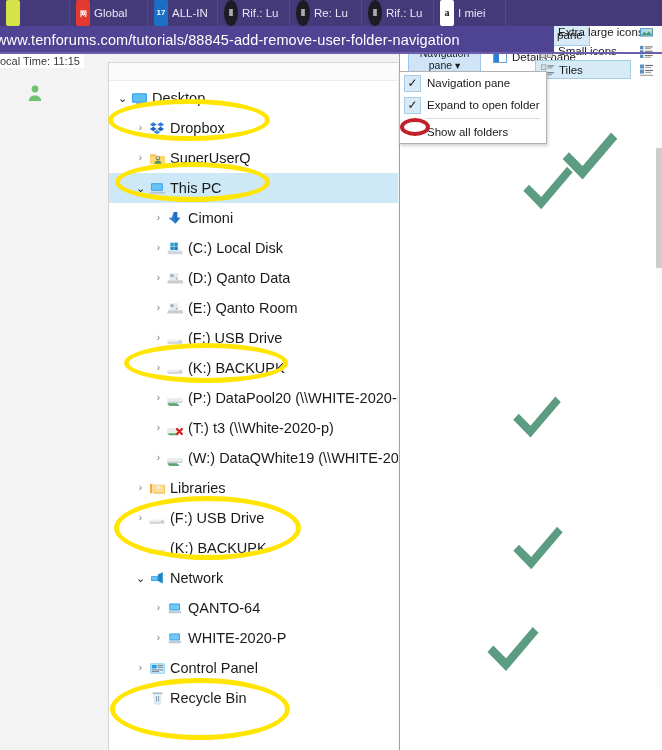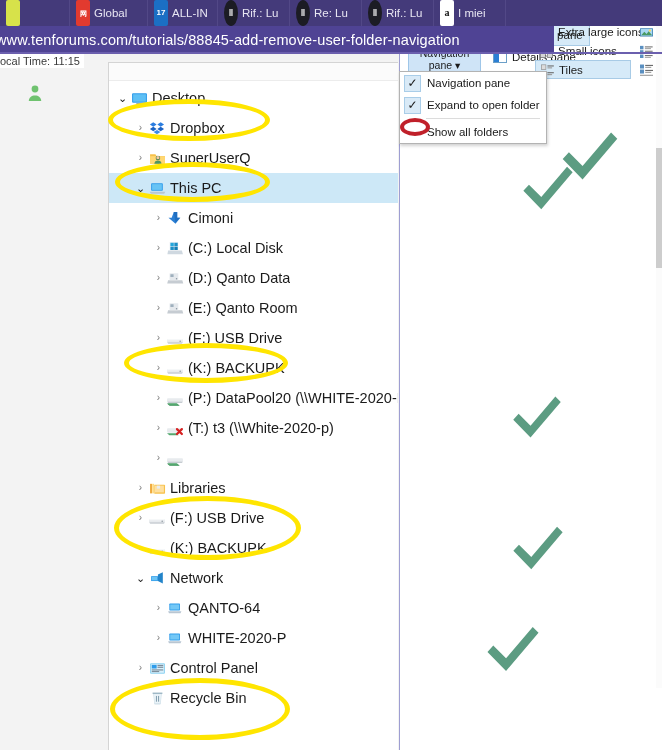--- a/index.html
+++ b/index.html
@@ -310,20 +310,21 @@
         <div class="titem d2">
           <span class="chev">›</span>
           <span class="ticon">
             <svg width="17" height="17" viewBox="0 0 16 16">
               <path d="M1.2 7.8h12.6c.8 0 1.2.5 1.2 1.3v1.6c0 .8-.5 1.3-1.2 1.3H1.2C.5 12 0 11.5 0 10.7V9.1c0-.8.5-1.3 1.2-1.3z" fill="#e8ebee"></path>
               <path d="M1.6 12h12c.6 0 1-.4 1-.9H.6c0 .5.4.9 1 .9z" fill="#b9c0c6"></path>
               <path d="M0 12.6h9.4l2.6 2.2H2.4z" fill="#3e8f5a"></path>
               <path d="M0.6 12.6h8.4l2.2 1.8H2.4z" fill="#53a86f"></path>
             </svg>
           </span>
+          <span class="tlabel">(W:) DataQWhite19 (\\WHITE-20</span>
         </div>
         <div class="titem d1">
           <span class="chev">›</span>
           <span class="ticon">
             <svg width="17" height="17" viewBox="0 0 16 16">
               <rect x="1" y="3.6" width="1.8" height="9" fill="#f0a93b"></rect>
               <rect x="3.1" y="3.6" width="1.5" height="9" fill="#ffd773"></rect>
               <path d="M5 4.5h9.4c.4 0 .7.3.7.7v7c0 .4-.3.7-.7.7H5z" fill="#f7c14b"></path>
               <path d="M5.6 5.3h8.4v6.4H5.6z" fill="#ffe0a0"></path>
               <rect x="7.4" y="5.3" width="3" height="2.8" fill="#e8edf2"></rect>

